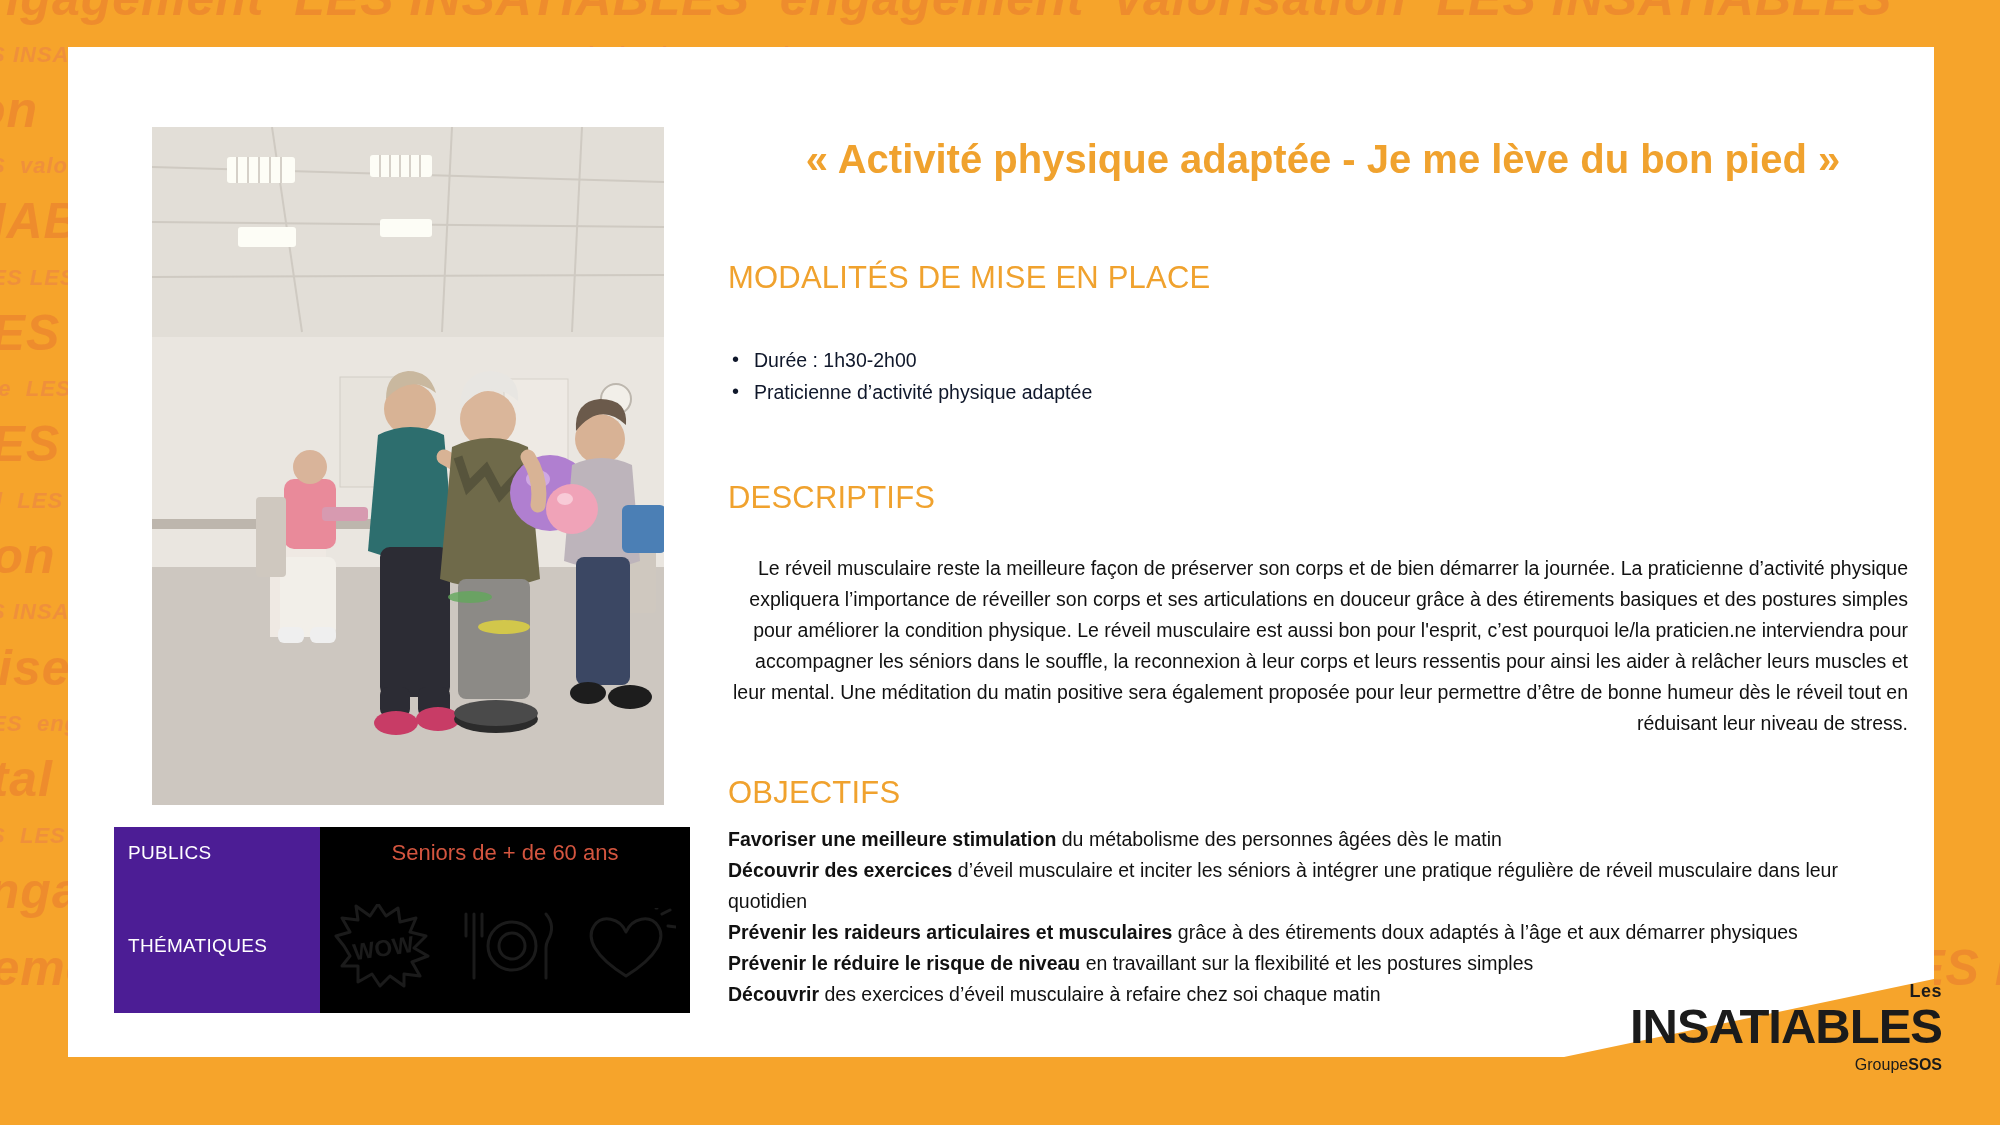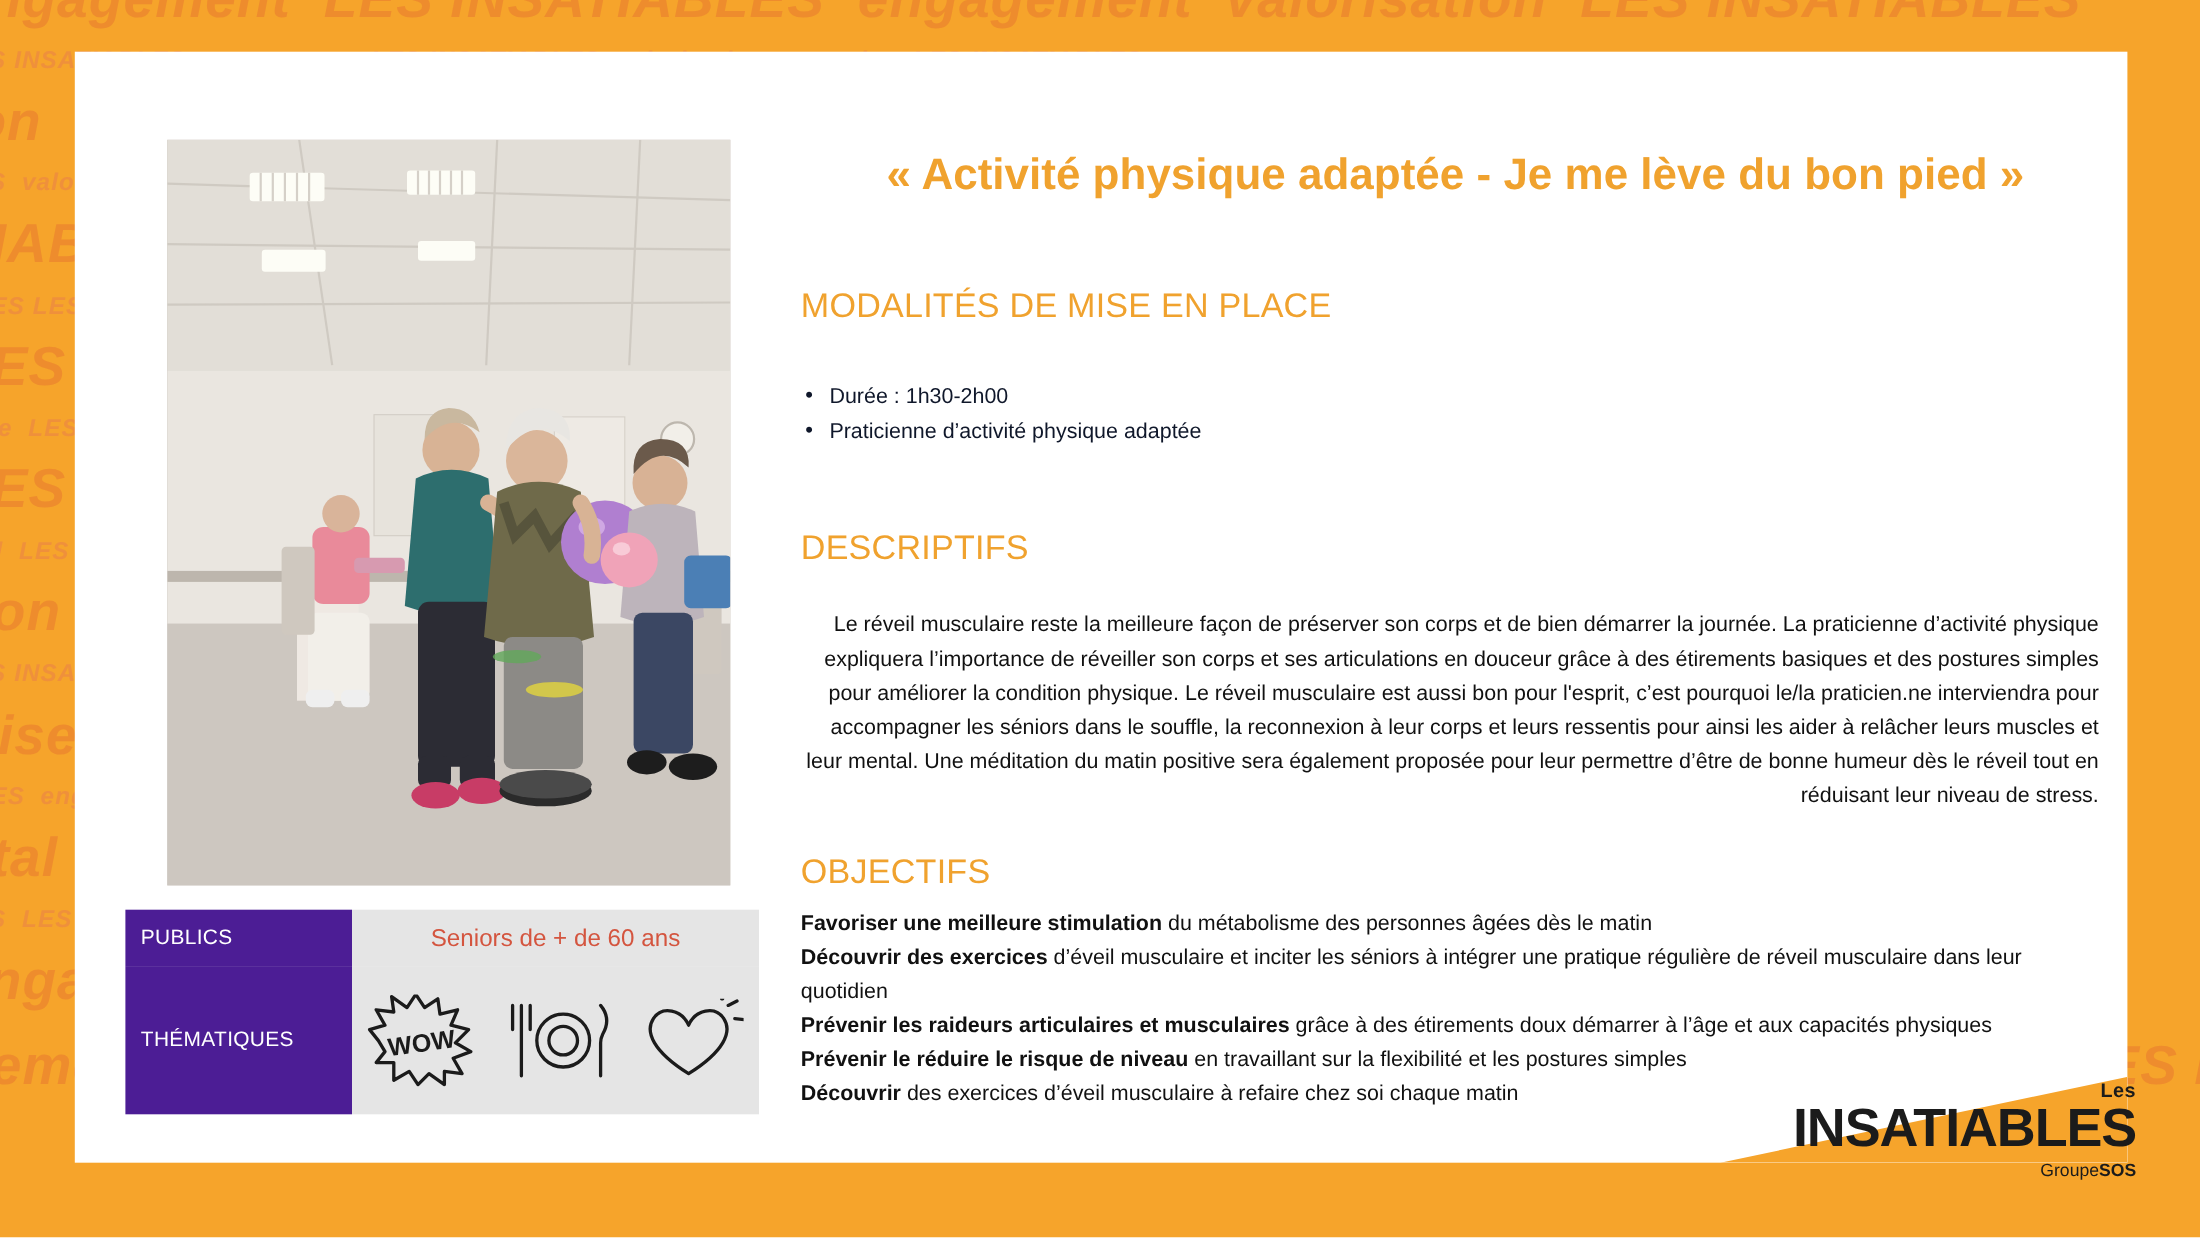--- a/index.html
+++ b/index.html
@@ -88,21 +88,21 @@
   .t-label {
     width: 192px;
     height: 52px;
     background: #4c1d95;
     color: #ffffff;
     font-size: 19px;
     letter-spacing: .3px;
     padding-left: 14px !important;
   }
   .t-value {
-    background: #e5e5e5;
+    background: #000000;
     color: #D4553F;
     font-size: 22px;
     text-align: center;
   }
   .t-label-tall { height: 134px; }
   .t-value-icons {
     height: 134px;
     text-align: center;
   }
   .icon-row {
@@ -388,21 +388,21 @@
   <li>Praticienne d’activité physique adaptée</li>
 </ul>
 
 <div class="h2 h2-descriptifs">DESCRIPTIFS</div>
 <p class="para">Le réveil musculaire reste la meilleure façon de préserver son corps et de bien démarrer la journée. La praticienne d’activité physique expliquera l’importance de réveiller son corps et ses articulations en douceur grâce à des étirements basiques et des postures simples pour améliorer la condition physique. Le réveil musculaire est aussi bon pour l'esprit, c’est pourquoi le/la praticien.ne interviendra pour accompagner les séniors dans le souffle, la reconnexion à leur corps et leurs ressentis pour ainsi les aider à relâcher leurs muscles et leur mental. Une méditation du matin positive sera également proposée pour leur permettre d’être de bonne humeur dès le réveil tout en réduisant leur niveau de stress.</p>
 
 <div class="h2 h2-objectifs">OBJECTIFS</div>
 <div class="objectifs">
   <span class="line"><b>Favoriser une meilleure stimulation</b><span> du métabolisme des personnes âgées dès le matin</span></span>
   <span class="line"><b>Découvrir des exercices</b><span> d’éveil musculaire et inciter les séniors à intégrer une pratique régulière de réveil musculaire dans leur quotidien</span></span>
-  <span class="line"><b>Prévenir les raideurs articulaires et musculaires</b><span> grâce à des étirements doux démarrer à l’âge et aux capacités physiques</span></span>
+  <span class="line"><b>Prévenir les raideurs articulaires et musculaires</b><span> grâce à des étirements doux adaptés à l’âge et aux démarrer physiques</span></span>
   <span class="line"><b>Prévenir le réduire le risque de niveau</b><span> en travaillant sur la flexibilité et les postures simples</span></span>
   <span class="line"><b>Découvrir</b><span> des exercices d’éveil musculaire à refaire chez soi chaque matin</span></span>
 </div>
 
 <div class="logo">
   <div class="logo-les">Les</div>
   <div class="logo-main">INSATIABLES</div>
   <div class="logo-sub"><span>Groupe</span><b>SOS</b></div>
 </div>
 

